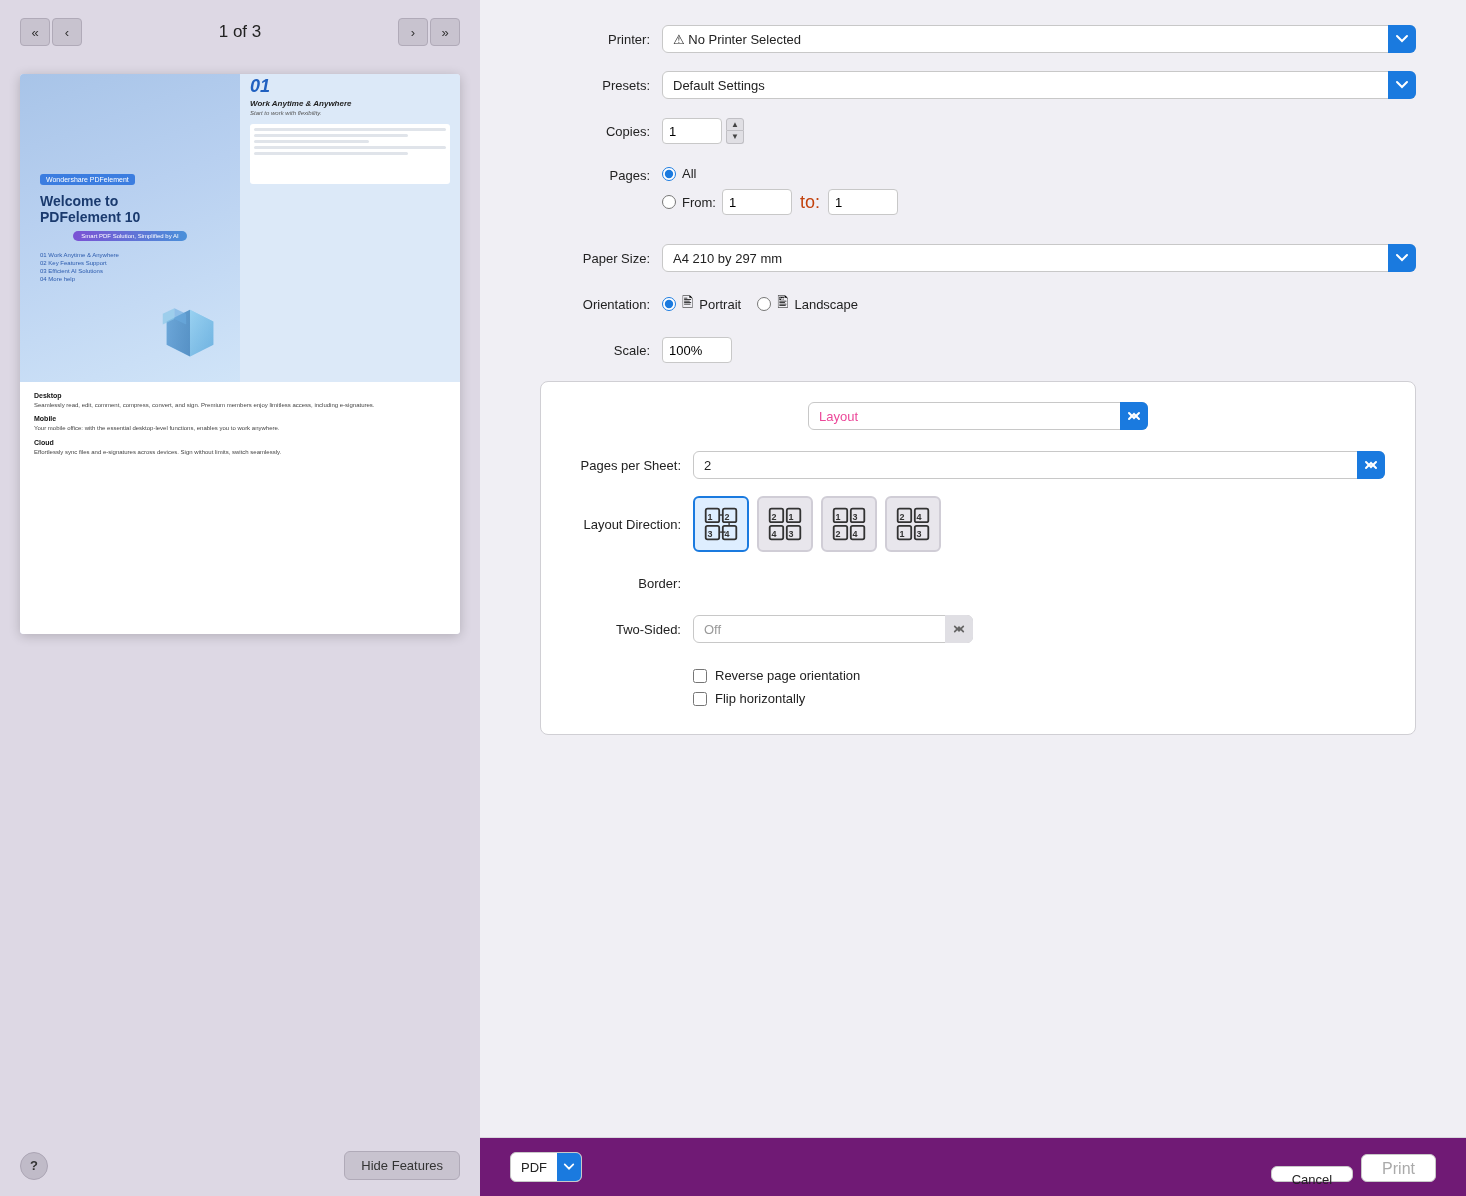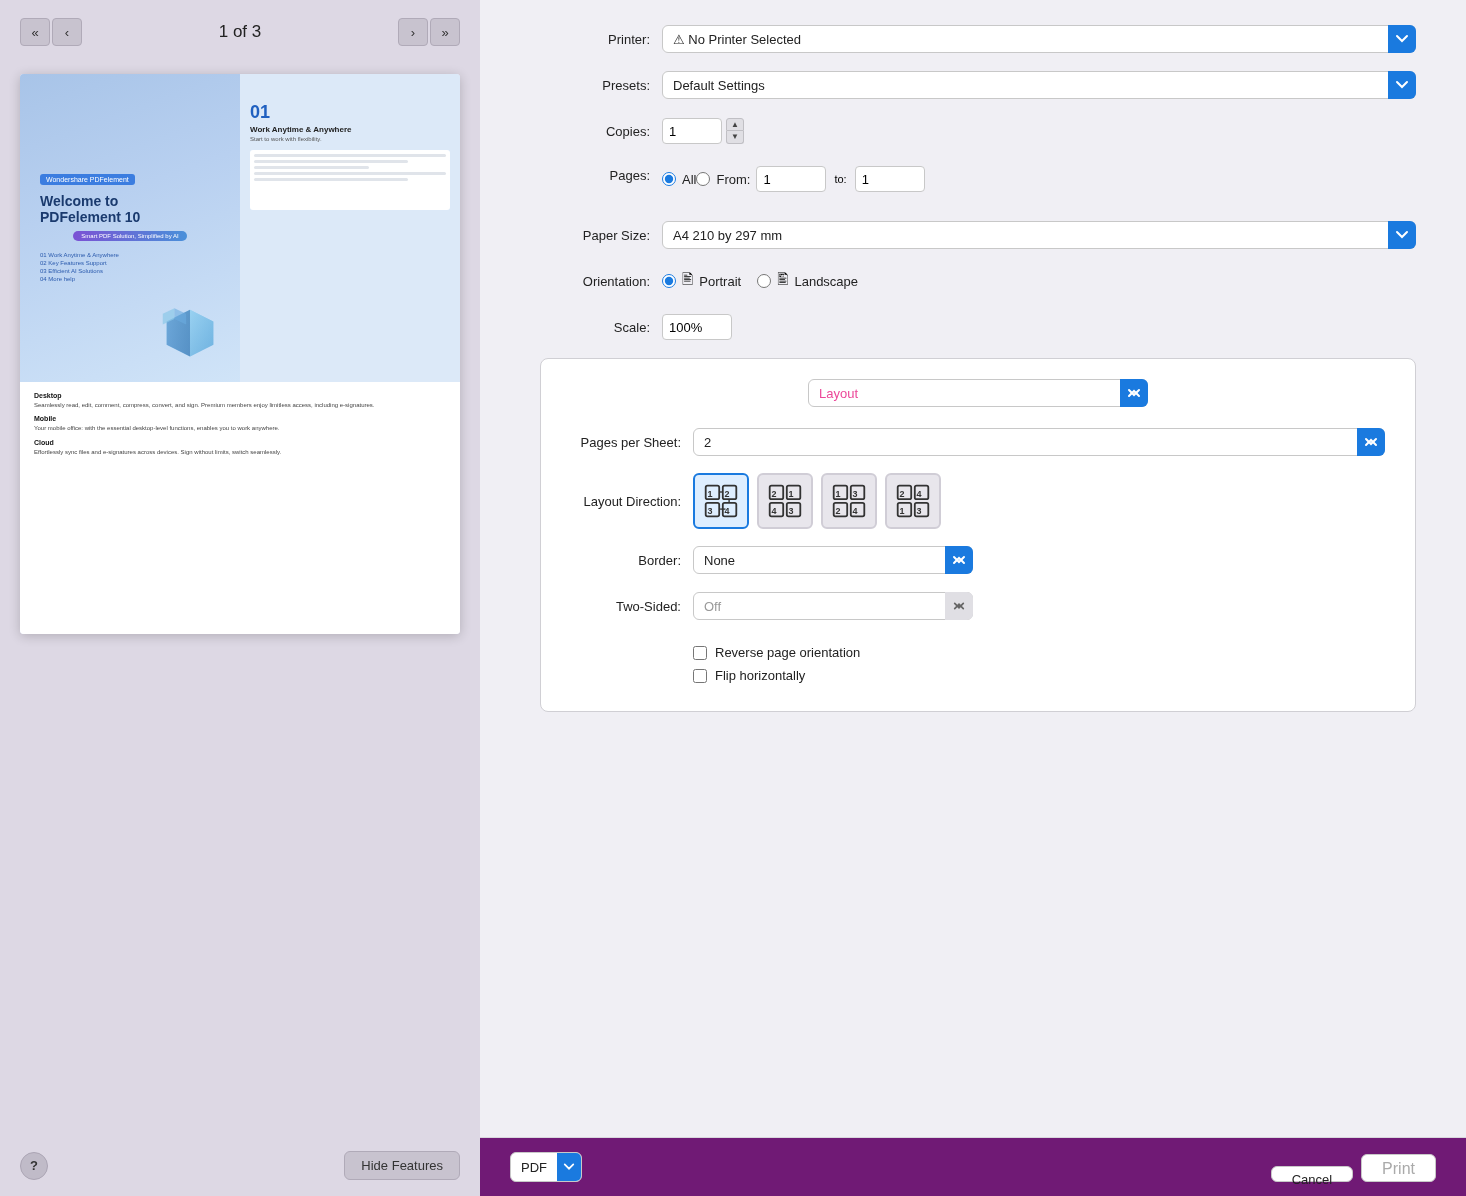--- a/index.html
+++ b/index.html
@@ -155,23 +155,24 @@
     }
 
     .preview-3d-shape svg {
       width: 100%;
       height: 100%;
     }
 
     .preview-right-col {
       width: 50%;
       background: #dce9f8;
-      padding: 28px 10px;
+      padding: 2px 10px;
       display: flex;
       flex-direction: column;
+      font-style: italic;
     }
 
     .preview-section-num {
       font-size: 18px;
       font-weight: 700;
       color: #2060c0;
       margin-bottom: 2px;
     }
 
     .preview-section-title {
@@ -383,22 +384,22 @@
       color: #444;
       line-height: 1;
     }
 
     .stepper-btn:first-child { border-radius: 3px 3px 0 0; }
     .stepper-btn:last-child { border-radius: 0 0 3px 3px; border-top: none; }
 
     
     .radio-group {
       display: flex;
-      flex-direction: row;
-      gap: 0;
+      flex-direction: column;
+      gap: 8px;
     }
 
     .radio-row {
       display: flex;
       align-items: center;
       gap: 6px;
     }
 
     .radio-input {
       width: 14px;
@@ -422,22 +423,22 @@
       width: 70px;
       height: 26px;
       border: 1px solid #c8c8c8;
       border-radius: 4px;
       padding: 0 6px;
       font-size: 13px;
       background: white;
     }
 
     .range-sep {
-      font-size: 11px;
-      color: #000000;
+      font-size: 18px;
+      color: #c2410c;
     }
 
     
     .orientation-group {
       display: flex;
       align-items: center;
       gap: 16px;
     }
 
     .orientation-option {
@@ -943,33 +944,20 @@
                 <rect x="22" y="22" width="15" height="15" rx="2" fill="none" stroke="#333" stroke-width="2"></rect>
                 <text x="24" y="34" font-size="10" font-weight="bold" fill="#333">3</text>
               </svg>
             </button>
           </div>
         </div>
       </div>
 
       <div class="form-row">
         <div class="form-label">Border:</div>
-        <div class="form-control">
-          <div class="border-select-wrapper select-wrapper">
-            <select class="select-box">
-              <option>None</option>
-            </select>
-            <div class="select-arrow-btn">
-              <svg viewBox="0 0 14 14" width="14" height="14">
-                  <path d="M2 4l5 5 5-5" stroke="white" stroke-width="2" fill="none" stroke-linecap="round"></path>
-                  <path d="M2 10l5-5 5 5" stroke="white" stroke-width="2" fill="none" stroke-linecap="round"></path>
-                </svg>
-            </div>
-          </div>
-        </div>
       </div>
 
       <div class="form-row">
         <div class="form-label">Two-Sided:</div>
         <div class="form-control">
           <div class="two-sided-wrapper select-wrapper">
             <select class="two-sided-select" style="color:#999;">
               <option>Off</option>
             </select>
             <div class="two-sided-arrow">

